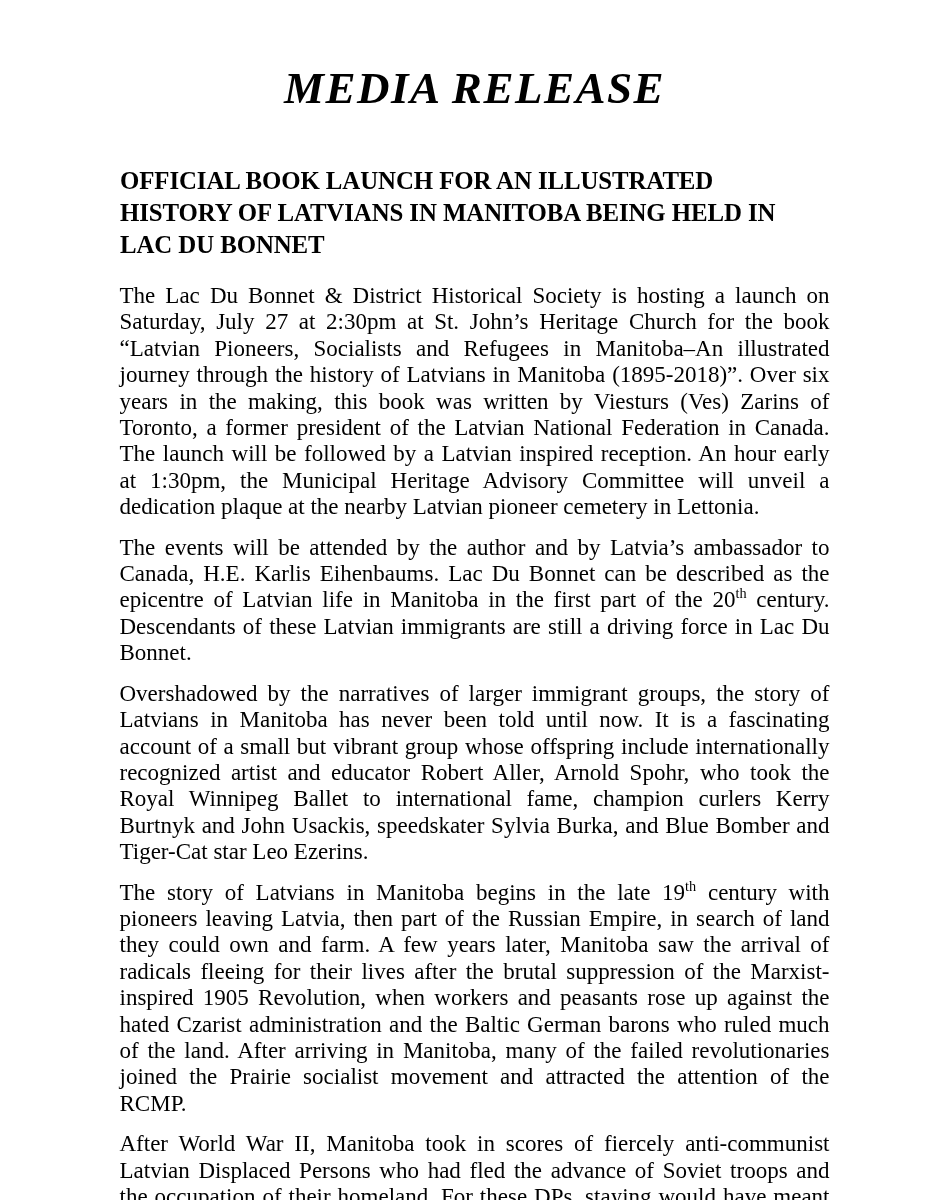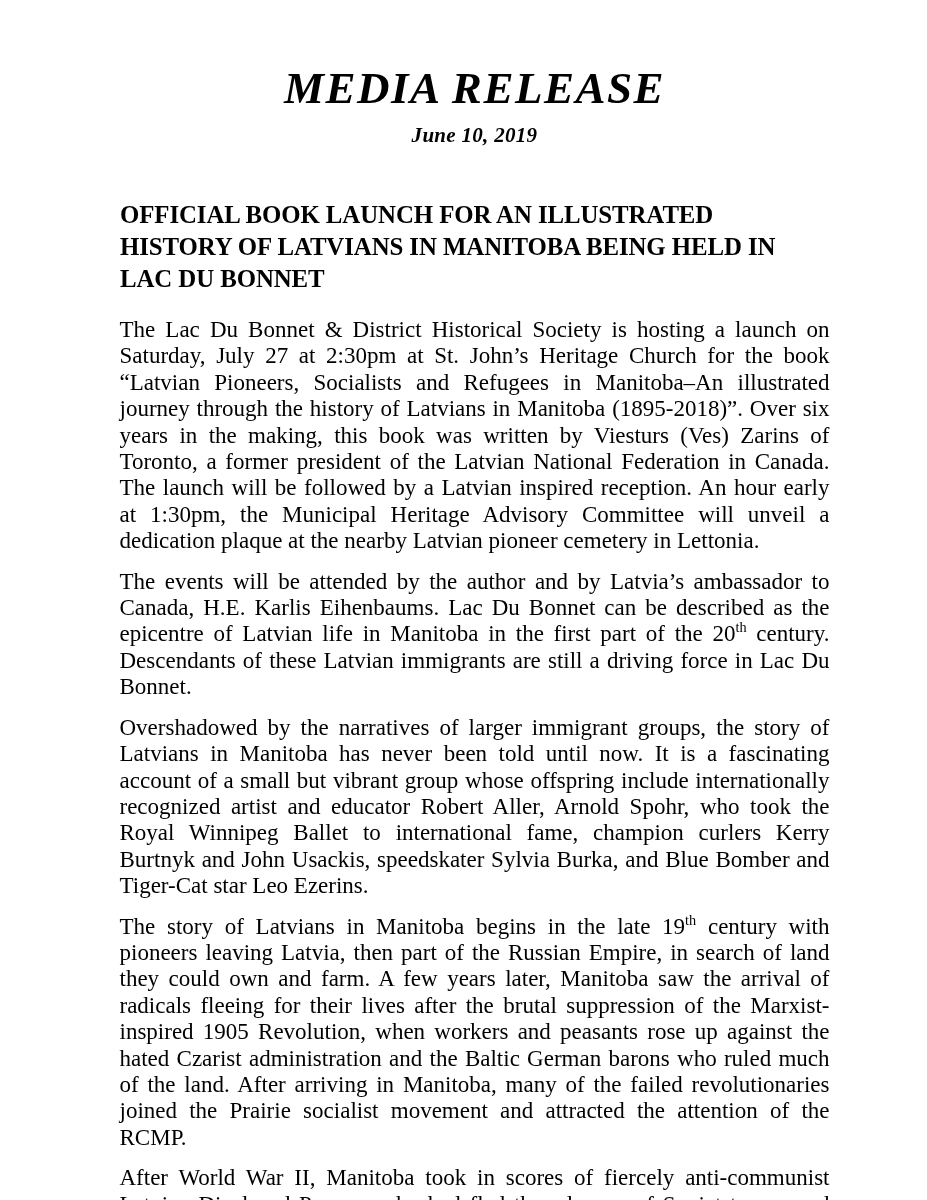--- a/index.html
+++ b/index.html
@@ -79,21 +79,20 @@
   }
 </style>
 </head>
 <body>
 
 <div class="page">
   <div class="content">
 
     <h1 class="doc-title">MEDIA RELEASE</h1>
 
-    <div class="doc-date">June 10, 2019</div>
 
     <h2 class="headline">OFFICIAL BOOK LAUNCH FOR AN ILLUSTRATED HISTORY OF LATVIANS IN MANITOBA BEING HELD IN LAC DU BONNET</h2>
 
     <div class="body-blocks">
         <p class="para">The Lac Du Bonnet &amp; District Historical Society is hosting a launch on Saturday, July 27 at 2:30pm at St. John’s Heritage Church for the book “Latvian Pioneers, Socialists and Refugees in Manitoba–An illustrated journey through the history of Latvians in Manitoba (1895-2018)”. Over six years in the making, this book was written by Viesturs (Ves) Zarins of Toronto, a former president of the Latvian National Federation in Canada. The launch will be followed by a Latvian inspired reception. An hour early at 1:30pm, the Municipal Heritage Advisory Committee will unveil a dedication plaque at the nearby Latvian pioneer cemetery in Lettonia.</p>
         <p class="para">The events will be attended by the author and by Latvia’s ambassador to Canada, H.E. Karlis Eihenbaums. Lac Du Bonnet can be described as the epicentre of Latvian life in Manitoba in the first part of the 20<sup>th</sup> century. Descendants of these Latvian immigrants are still a driving force in Lac Du Bonnet.</p>
         <p class="para">Overshadowed by the narratives of larger immigrant groups, the story of Latvians in Manitoba has never been told until now. It is a fascinating account of a small but vibrant group whose offspring include internationally recognized artist and educator Robert Aller, Arnold Spohr, who took the Royal Winnipeg Ballet to international fame, champion curlers Kerry Burtnyk and John Usackis, speedskater Sylvia Burka, and Blue Bomber and Tiger-Cat star Leo Ezerins.</p>
         <p class="para">The story of Latvians in Manitoba begins in the late 19<sup>th</sup> century with pioneers leaving Latvia, then part of the Russian Empire, in search of land they could own and farm. A few years later, Manitoba saw the arrival of radicals fleeing for their lives after the brutal suppression of the Marxist-inspired 1905 Revolution, when workers and peasants rose up against the hated Czarist administration and the Baltic German barons who ruled much of the land. After arriving in Manitoba, many of the failed revolutionaries joined the Prairie socialist movement and attracted the attention of the RCMP.</p>
         <p class="para">After World War II, Manitoba took in scores of fiercely anti-communist Latvian Displaced Persons who had fled the advance of Soviet troops and the occupation of their homeland. For these DPs, staying would have meant deportation to Siberia. The refugees laboured as contract workers on farms, lumber camps and mines and as hospital workers and domestics until they were allowed to pursue independent lives. They soon built a thriving community in Winnipeg that lasted into the 21<sup>st</sup> century.</p>
       </div>

